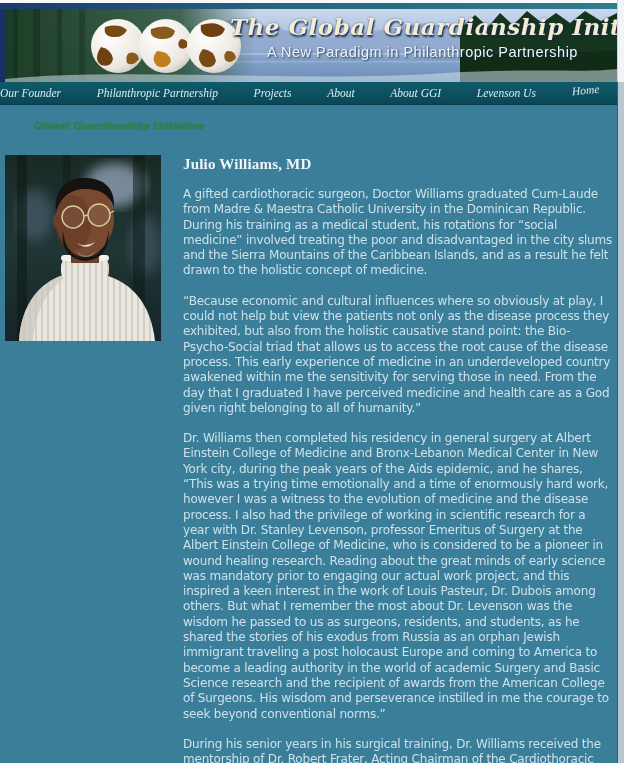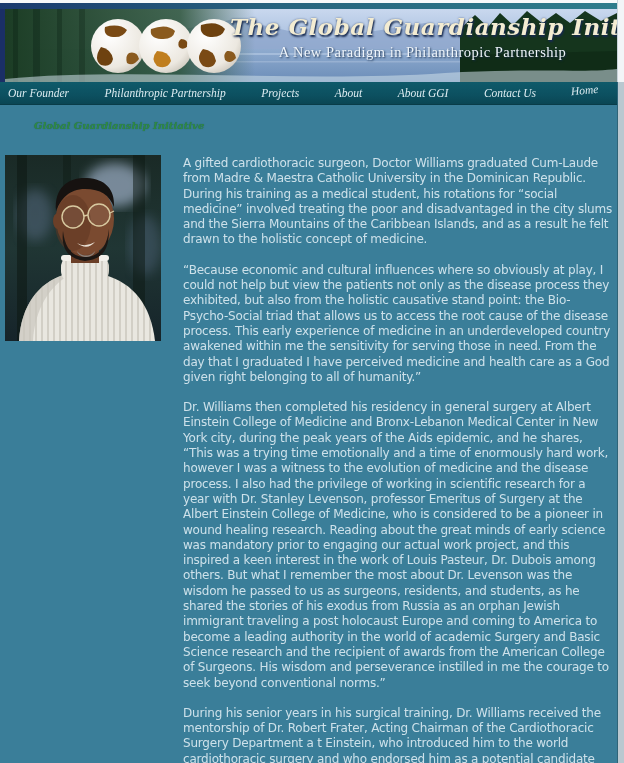--- a/index.html
+++ b/index.html
@@ -21,32 +21,32 @@
     border-left:5px solid #1a2f66; overflow:hidden; background:#a9c0de; }
   .banner svg { position:absolute; left:0; top:0; }
   .banner-text { position:absolute; left:225px; top:4px; width:385px; text-align:center; }
   .banner-title {
     font-family:"DejaVu Serif", serif; font-style:italic; font-weight:bold;
     font-size:23px; color:#f3ecd2; letter-spacing:0.5px;
     text-shadow: 1px 2px 2px #16294e, 0 0 2px rgba(20,40,80,.6);
     white-space:nowrap;
   }
   .banner-subtitle {
-    margin-top:4px; font-family:Liberation Serif, serif;
+    margin-top:4px; font-family:Liberation Sans, sans-serif;
     font-size:14.5px; color:#eef4fa; letter-spacing:0.5px;
     text-shadow: 1px 1px 2px rgba(18,40,70,.9);
     white-space:nowrap;
   }
 
   
   .navbar { position:absolute; left:0; top:82px; width:617px; height:23px;
     background: linear-gradient(180deg,#0f5a6a 0%, #0c5060 60%, #0a4654 100%);
     border-bottom:1px solid #093c48;
     display:flex; align-items:center; justify-content:space-between;
-    padding:0 18px 0 8px; }
+    padding:0 18px 0 0; }
   .nav-item { font-family:"Liberation Serif", serif; font-style:italic;
     font-size:11.5px; color:#ddecf1; cursor:pointer; white-space:nowrap; }
   .nav-item:last-child { transform: rotate(-5deg) translateY(-3px); }
 
   
   .right-strip-top { position:absolute; right:0; top:0; width:7px; height:82px;
     background:#f2f5f7; border-left:1px solid #c8d4da; }
   .right-strip { position:absolute; right:0; top:82px; width:7px; height:681px;
     background:#b9c8d0; border-left:1px solid #2e6478; }
 
@@ -148,21 +148,21 @@
       <div class="banner-subtitle">A New Paradigm in Philanthropic Partnership</div>
     </div>
   </div>
 
   <div class="navbar">
     <span class="nav-item">Our Founder</span>
     <span class="nav-item">Philanthropic Partnership</span>
     <span class="nav-item">Projects</span>
     <span class="nav-item">About</span>
     <span class="nav-item">About GGI</span>
-    <span class="nav-item">Contact Us</span>
+    <span class="nav-item">Levenson Us</span>
     <span class="nav-item">Home</span>
   </div>
 
   <div class="right-strip-top"></div>
   <div class="right-strip"></div>
 
   <div class="bio-head">
     <div class="bio-watermark">Global Guardianship Initiative</div>
   </div>
 
@@ -212,20 +212,21 @@
       <path d="M72,88 Q80,93 90,87 Q82,96 72,88 Z" fill="#e8e0d4"></path>
 
       <circle cx="68" cy="62" r="11" fill="rgba(255,255,255,0.07)" stroke="#d8c9a0" stroke-width="1.4"></circle>
       <circle cx="94" cy="60" r="11" fill="rgba(255,255,255,0.07)" stroke="#d8c9a0" stroke-width="1.4"></circle>
       <line x1="79" y1="61" x2="83" y2="60" stroke="#d8c9a0" stroke-width="1.4"></line>
       <line x1="105" y1="58" x2="109" y2="56" stroke="#d8c9a0" stroke-width="1.2"></line>
     </svg>
   </div>
 
   <div class="article">
+    <div class="article-name">Julio Williams, MD</div>
     <p>A gifted cardiothoracic surgeon, Doctor Williams graduated Cum-Laude from Madre &amp; Maestra Catholic University in the Dominican Republic. During his training as a medical student, his rotations for “social medicine” involved treating the poor and disadvantaged in the city slums and the Sierra Mountains of the Caribbean Islands, and as a result he felt drawn to the holistic concept of medicine.</p>
     <p>“Because economic and cultural influences where so obviously at play, I could not help but view the patients not only as the disease process they exhibited, but also from the holistic causative stand point: the Bio-Psycho-Social triad that allows us to access the root cause of the disease process. This early experience of medicine in an underdeveloped country awakened within me the sensitivity for serving those in need. From the day that I graduated I have perceived medicine and health care as a God given right belonging to all of humanity.”</p>
     <p>Dr. Williams then completed his residency in general surgery at Albert Einstein College of Medicine and Bronx-Lebanon Medical Center in New York city, during the peak years of the Aids epidemic, and he shares, “This was a trying time emotionally and a time of enormously hard work, however I was a witness to the evolution of medicine and the disease process. I also had the privilege of working in scientific research for a year with Dr. Stanley Levenson, professor Emeritus of Surgery at the Albert Einstein College of Medicine, who is considered to be a pioneer in wound healing research. Reading about the great minds of early science was mandatory prior to engaging our actual work project, and this inspired a keen interest in the work of Louis Pasteur, Dr. Dubois among others. But what I remember the most about Dr. Levenson was the wisdom he passed to us as surgeons, residents, and students, as he shared the stories of his exodus from Russia as an orphan Jewish immigrant traveling a post holocaust Europe and coming to America to become a leading authority in the world of academic Surgery and Basic Science research and the recipient of awards from the American College of Surgeons. His wisdom and perseverance instilled in me the courage to seek beyond conventional norms.”</p>
     <p>During his senior years in his surgical training, Dr. Williams received the mentorship of Dr. Robert Frater, Acting Chairman of the Cardiothoracic Surgery Department a t Einstein, who introduced him to the world cardiothoracic surgery and who endorsed him as a potential candidate for fellowship training in cardiothoracic surgery. Dr. Williams then went on to train in cardiothoracic Surgery at the University of Medicine and Dentistry of New Jersey (UMDNJ- New Jersey Medical School) Newark campus.</p>
 
   </div>
 
 </div>
 
 </body></html>

